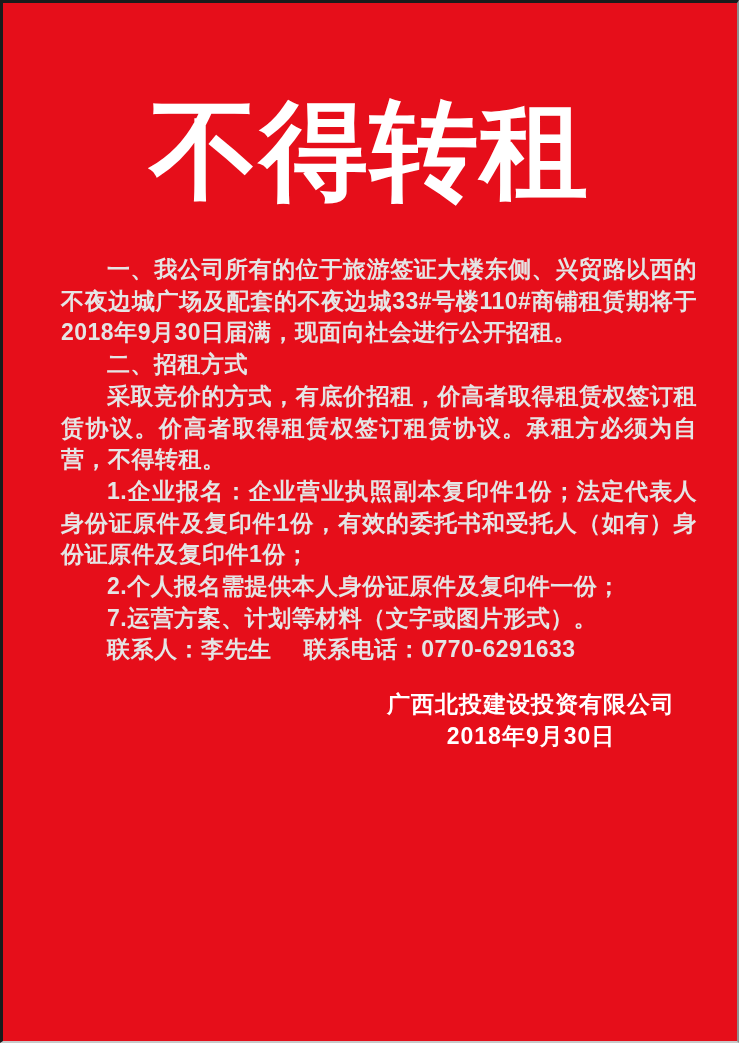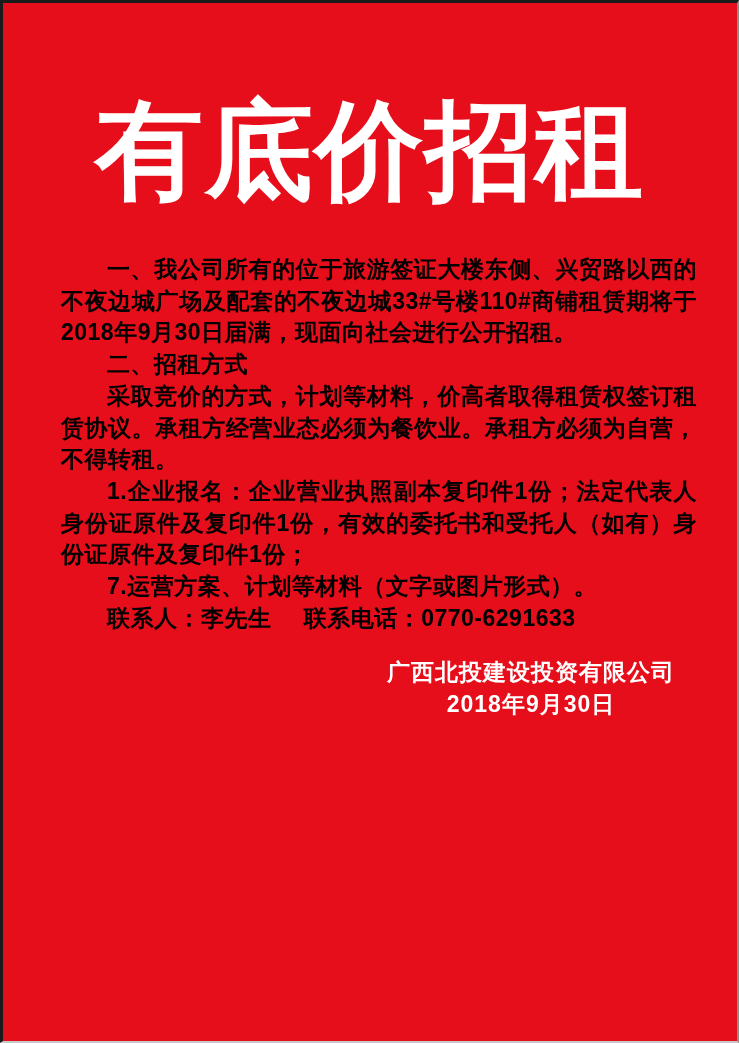--- a/index.html
+++ b/index.html
@@ -32,21 +32,21 @@
     color: #ffffff;
     white-space: nowrap;
   }
   .content {
     margin: 48px 40px 0 58px;
     font-weight: bold;
     font-size: 23px;
     line-height: 31.7px;
     letter-spacing: 0.5px;
     text-align: justify;
-    color: #000000;
+    color: #e5e5e5;
   }
   .content p {
     margin: 0;
     padding: 0;
     text-indent: 2em;
   }
   .phone-group { margin-left: 1.4em; }
   .signature {
     margin: 23px 62px 0 0;
     text-align: right;
@@ -59,27 +59,28 @@
     line-height: 31.7px;
     letter-spacing: 1px;
     color: #ffffff;
   }
 </style>
 </head>
 <body>
 
 <div class="poster">
 
-  <h1 class="title">有底价招租</h1>
+  <h1 class="title">不得转租</h1>
 
   <div class="content">
     <p>一、我公司所有的位于旅游签证大楼东侧、兴贸路以西的不夜边城广场及配套的不夜边城33#号楼110#商铺租赁期将于2018年9月30日届满，现面向社会进行公开招租。</p>
     <p>二、招租方式</p>
-    <p>采取竞价的方式，计划等材料，价高者取得租赁权签订租赁协议。承租方经营业态必须为餐饮业。承租方必须为自营，不得转租。</p>
+    <p>采取竞价的方式，有底价招租，价高者取得租赁权签订租赁协议。价高者取得租赁权签订租赁协议。承租方必须为自营，不得转租。</p>
     <p>1.企业报名：企业营业执照副本复印件1份；法定代表人身份证原件及复印件1份，有效的委托书和受托人（如有）身份证原件及复印件1份；</p>
+    <p>2.个人报名需提供本人身份证原件及复印件一份；</p>
     <p>7.运营方案、计划等材料（文字或图片形式）。</p>
 
     <p>
       <span>联系人：</span><span>李先生</span><span class="phone-group"><span>联系电话：</span><span>0770-6291633</span></span>
     </p>
   </div>
 
   <div class="signature">
     <div class="signature-inner">
       <div>广西北投建设投资有限公司</div>

